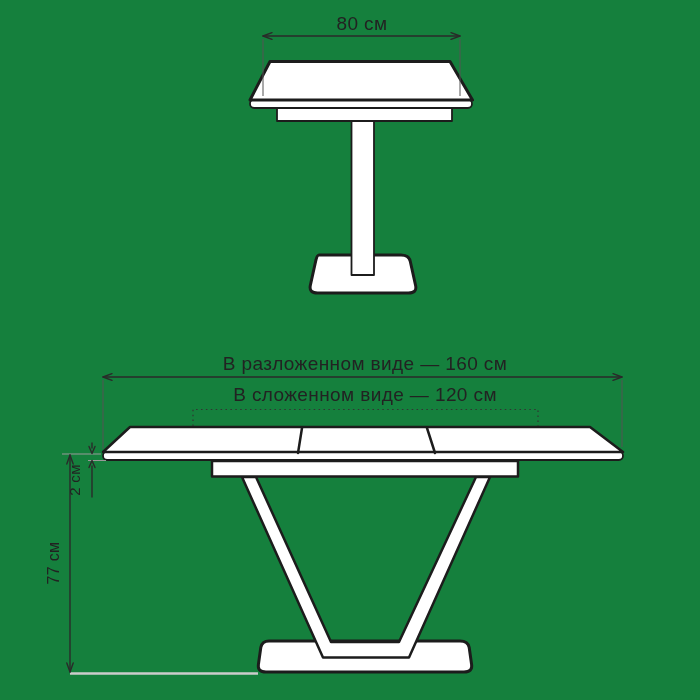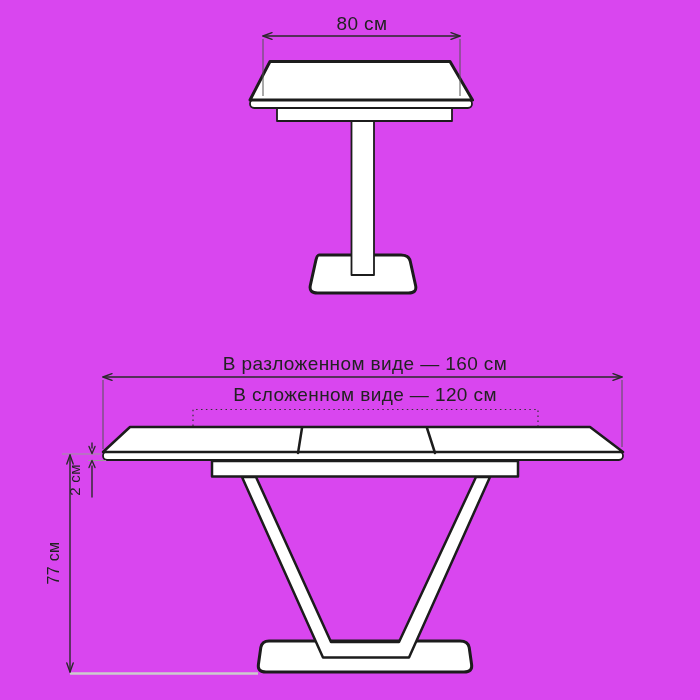--- a/index.html
+++ b/index.html
@@ -1,19 +1,19 @@
 <!DOCTYPE html>
 <html><head>
 <meta charset="utf-8">
 <style>
   html,body{margin:0;padding:0;background:#ffffff;}
   .stage{
     position:relative;
     width:700px;height:700px;
-    background:#d946ef;
+    background:#15803d;
     overflow:hidden;
     font-family:"Liberation Sans",sans-serif;
   }
   svg{display:block}
   .outline{fill:#ffffff;stroke:#1c1c1c;stroke-width:2.5;stroke-linejoin:round;stroke-linecap:round;}
   .heavy{stroke-width:3;}
   .thin{stroke-width:1.8;}
   .dim{fill:none;stroke:#2a2a2a;stroke-width:1.4;stroke-linecap:round;stroke-linejoin:round;}
   .ext{fill:none;stroke:#555555;stroke-width:1;}
   .ext-gray{fill:none;stroke:#9a9a9a;stroke-width:1;}

